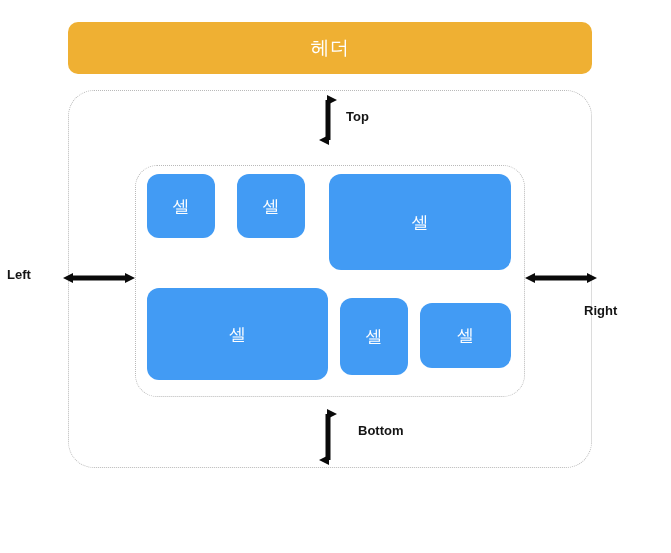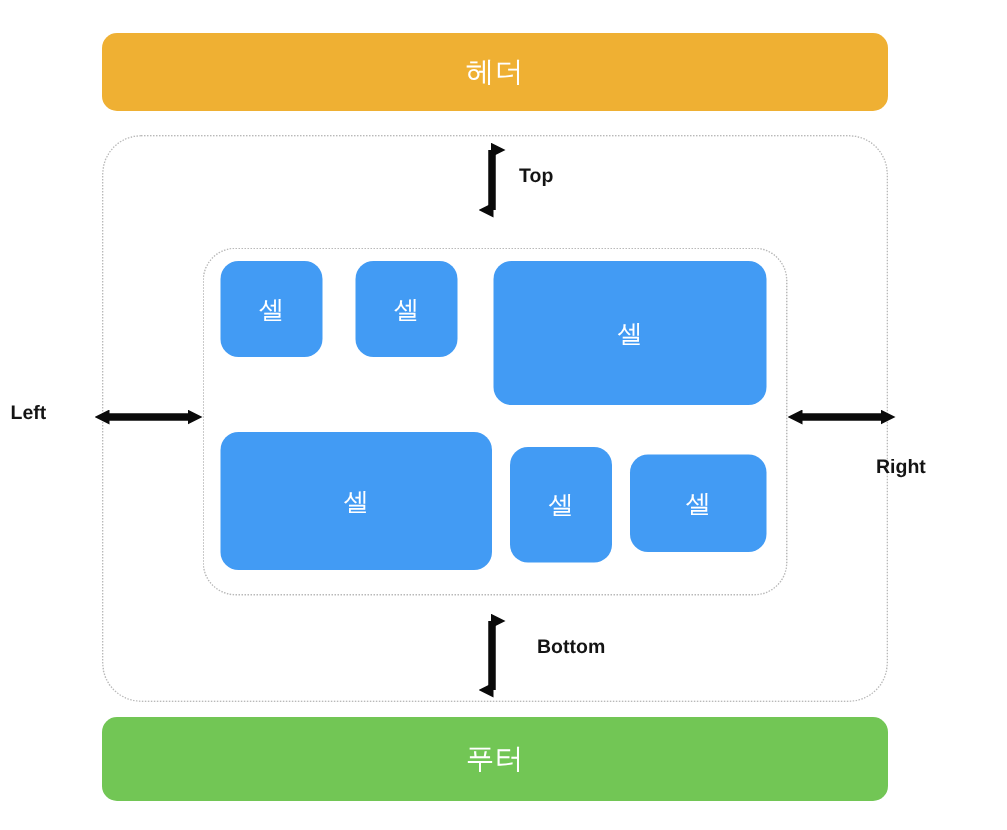--- a/index.html
+++ b/index.html
@@ -153,17 +153,14 @@
   <svg class="arrow-svg" style="left:524px; top:262px;" width="74" height="32">
     <line x1="10" y1="16" x2="64" y2="16" stroke="#0a0a0a" stroke-width="5" marker-start="url(#ah-lf)" marker-end="url(#ah-rt)"></line>
   </svg>
   <div class="arrow-label" style="left:584px; top:267px;margin-top:36px;">Right</div>
 
   <svg class="arrow-svg" style="left:312px; top:402px;" width="32" height="70">
     <line x1="16" y1="12" x2="16" y2="58" stroke="#0a0a0a" stroke-width="5" marker-start="url(#ah-up)" marker-end="url(#ah-dn)"></line>
   </svg>
   <div class="arrow-label" style="left:358px; top:423px;">Bottom</div>
 
-  <div class="bar" id="footer-bar" style="background: rgb(114, 198, 85);">
-    <span>푸터</span>
-  </div>
 
 </div>
 
 </body></html>

